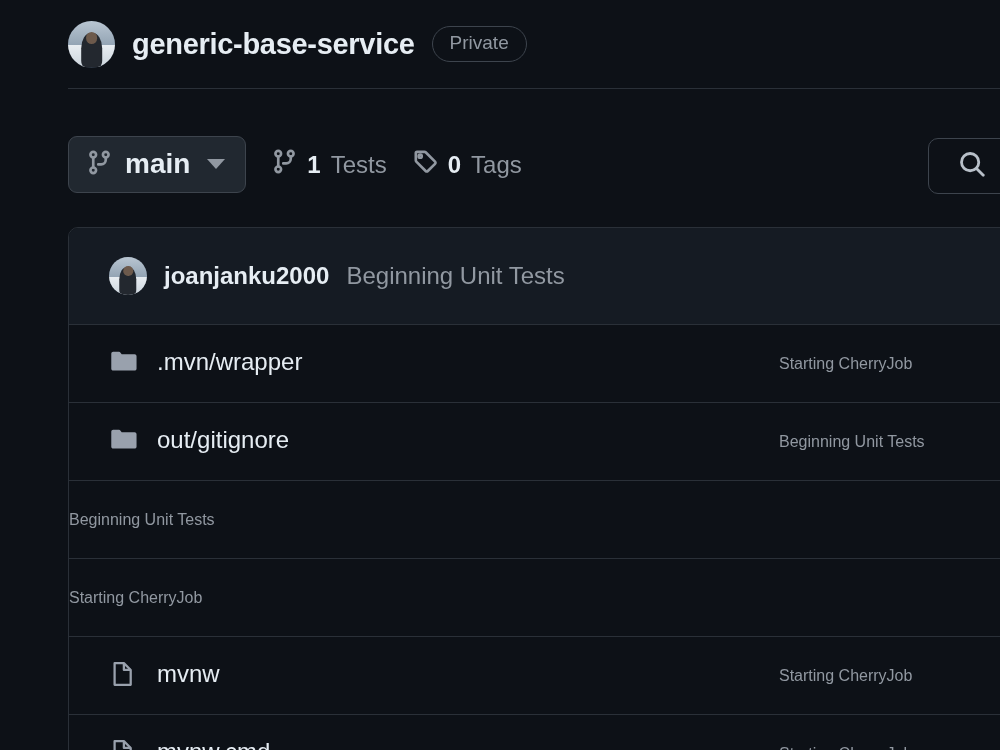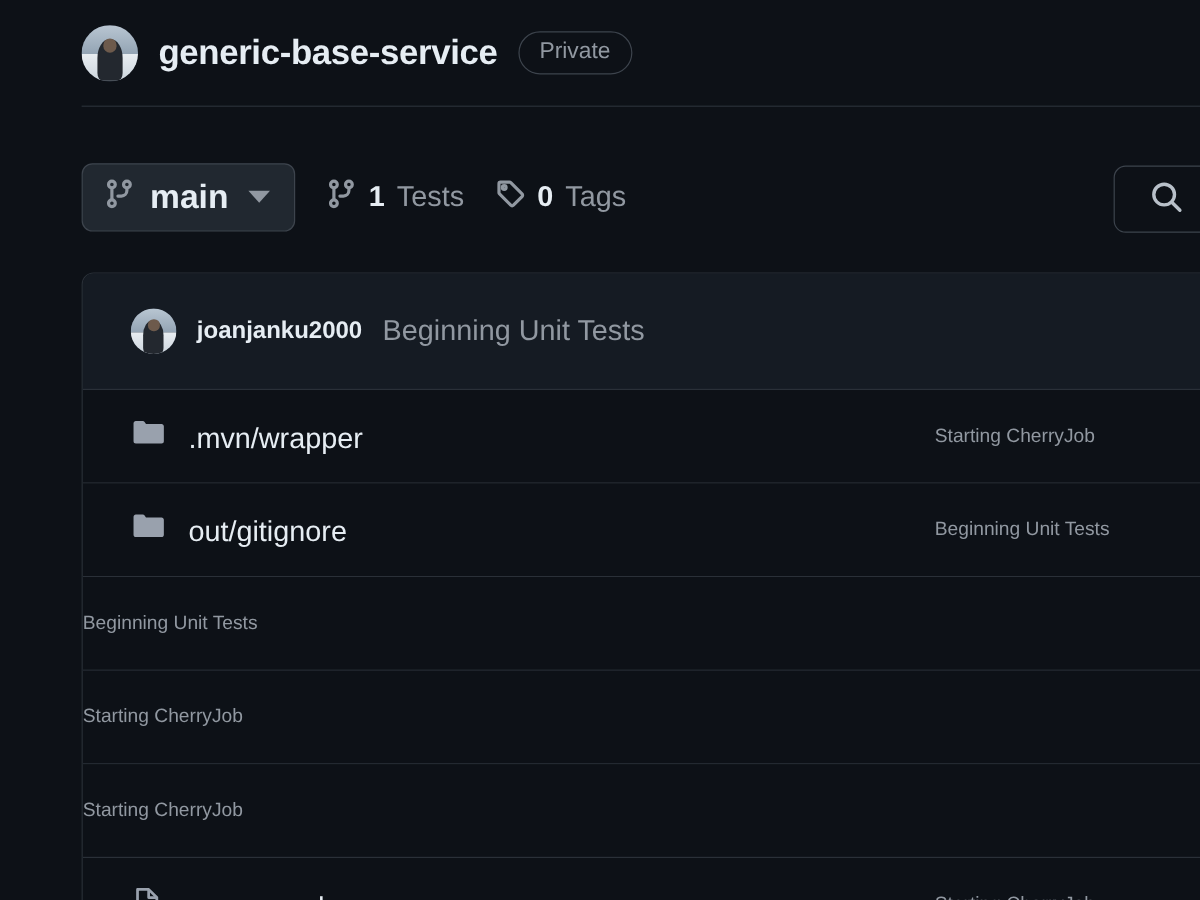--- a/index.html
+++ b/index.html
@@ -94,31 +94,31 @@
     border:1.5px solid #2a3038; border-radius:10px;
     overflow:hidden;
   }
   .commit-bar {
     display:flex; align-items:center; gap:17px;
     height:97px; padding:0 0 0 40px;
     background:#151b23;
     border-bottom:1.5px solid #2a3038;
   }
   .commit-bar .avatar { width:38px; height:38px; }
-  .commit-author { font-size:20px; font-weight:700; color:#e6edf3; white-space:nowrap; }
+  .commit-author { font-size:24px; font-weight:700; color:#e6edf3; white-space:nowrap; }
   .commit-msg { font-size:24px; color:#9198a1; white-space:nowrap; }
 
   .row {
     display:flex; align-items:center; height:78px;
     background:#0d1117;
     border-bottom:1.5px solid #2a3038;
   }
   .row:last-child { border-bottom:none; }
   .row .nm {
-    display:flex; align-items:flex-end; gap:20px;
+    display:flex; align-items:flex-start; gap:20px;
     padding-left:40px; width:710px; flex:none;
   }
   .row .name { font-size:24px; color:#e6edf3; white-space:nowrap; }
   .row .msg { font-size:16px; color:#9198a1; white-space:nowrap; }
 </style>
 </head>
 <body>
 
 <div class="page">
 
@@ -220,30 +220,39 @@
 
     <div class="row">
       <div class="msg">Beginning Unit Tests</div>
     </div>
 
     <div class="row">
       <div class="msg">Starting CherryJob</div>
     </div>
 
     <div class="row">
-      <div class="msg">Starting CherryJob</div>
-    </div>
-
-    <div class="row">
       <div class="nm">
         <span class="icon">
           <svg width="28" height="28" viewBox="0 0 16 16" fill="none" stroke="#99a1ad" stroke-width="1.3">
             <path d="M3.2 1.8h5.3l3.9 3.9v8.5H3.2z" stroke-linejoin="round"></path>
             <path d="M8.5 1.8v3.9h3.9" stroke-linejoin="round"></path>
           </svg>
         </span>
+        <span class="name">mvnw</span>
+      </div>
+      <div class="msg">Starting CherryJob</div>
+    </div>
+
+    <div class="row">
+      <div class="nm">
+        <span class="icon">
+          <svg width="28" height="28" viewBox="0 0 16 16" fill="none" stroke="#99a1ad" stroke-width="1.3">
+            <path d="M3.2 1.8h5.3l3.9 3.9v8.5H3.2z" stroke-linejoin="round"></path>
+            <path d="M8.5 1.8v3.9h3.9" stroke-linejoin="round"></path>
+          </svg>
+        </span>
         <span class="name">mvnw.cmd</span>
       </div>
       <div class="msg">Starting CherryJob</div>
     </div>
 
   </div>
 </div>
 
 </body></html>

